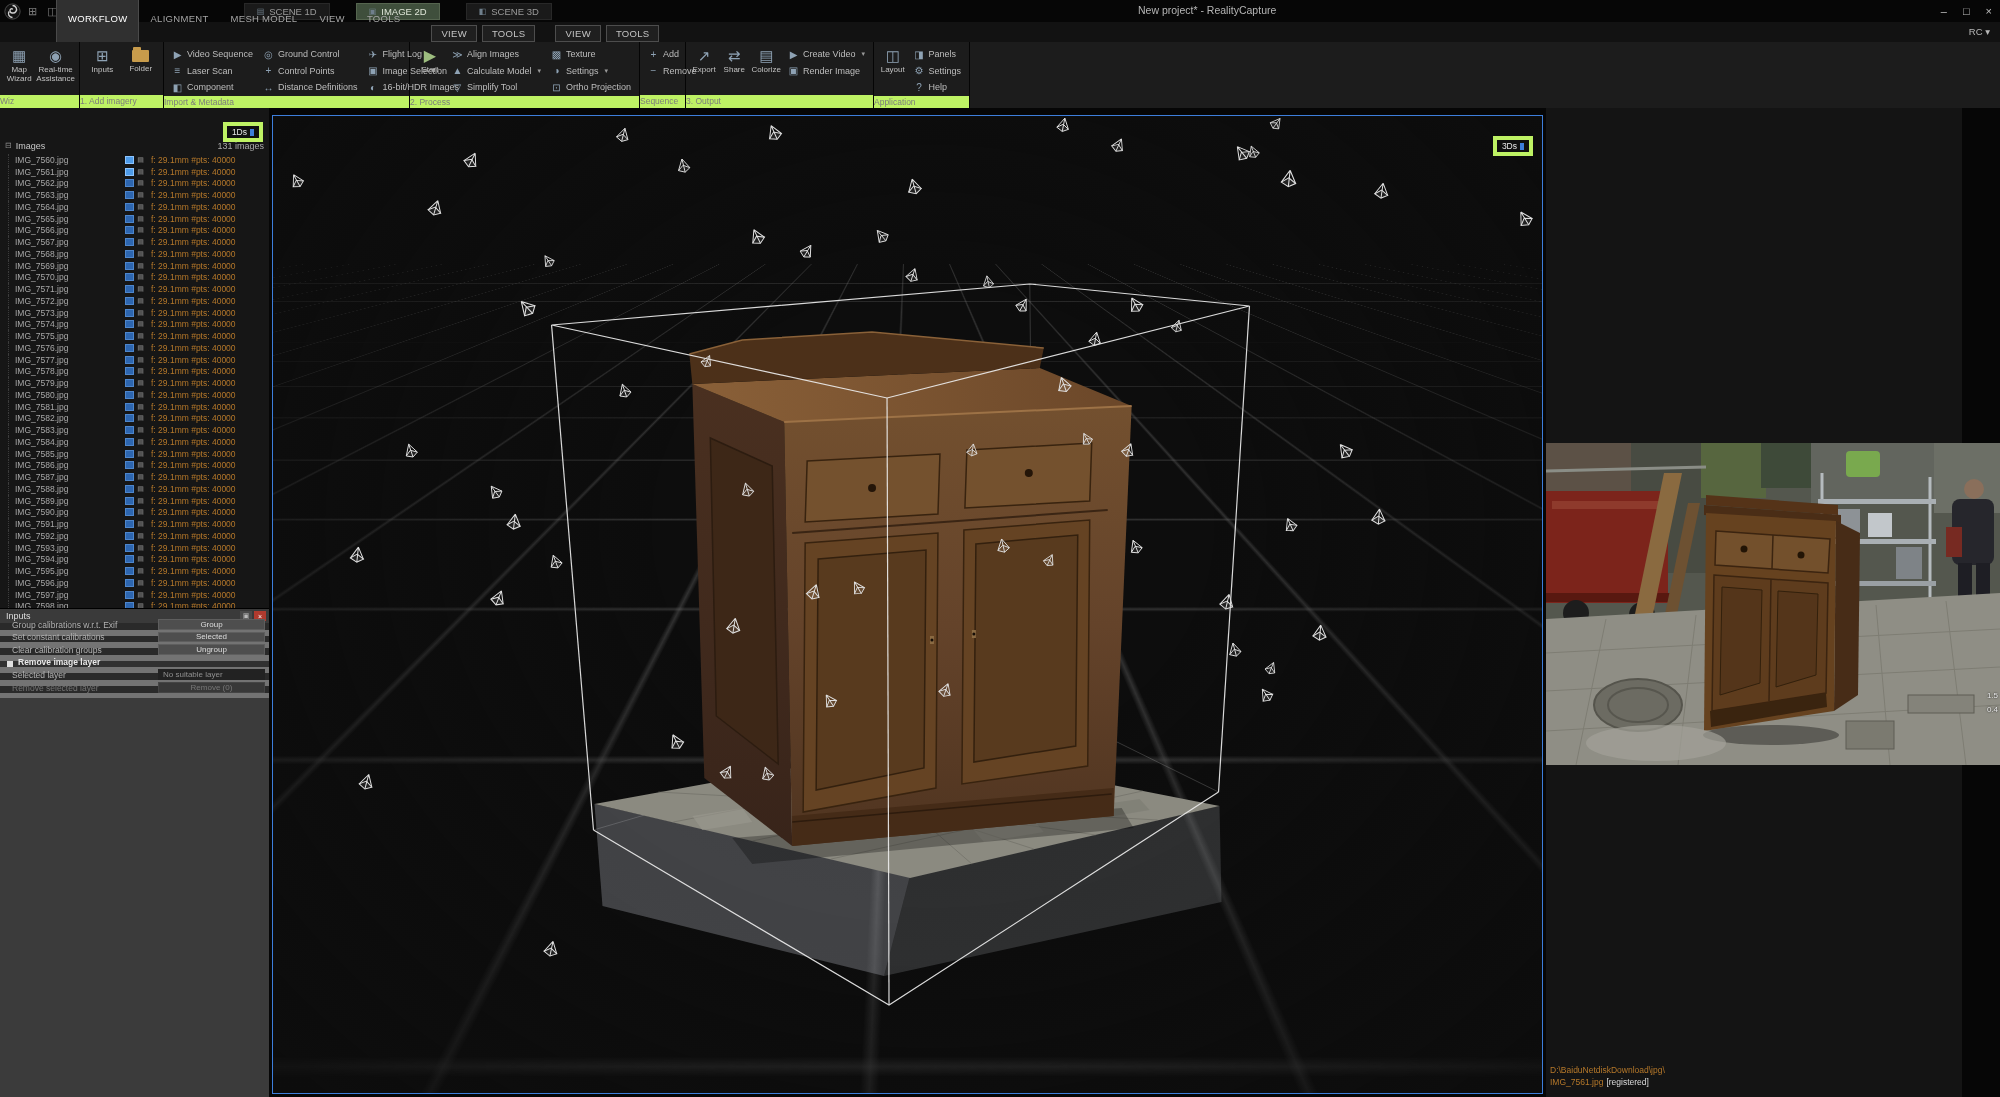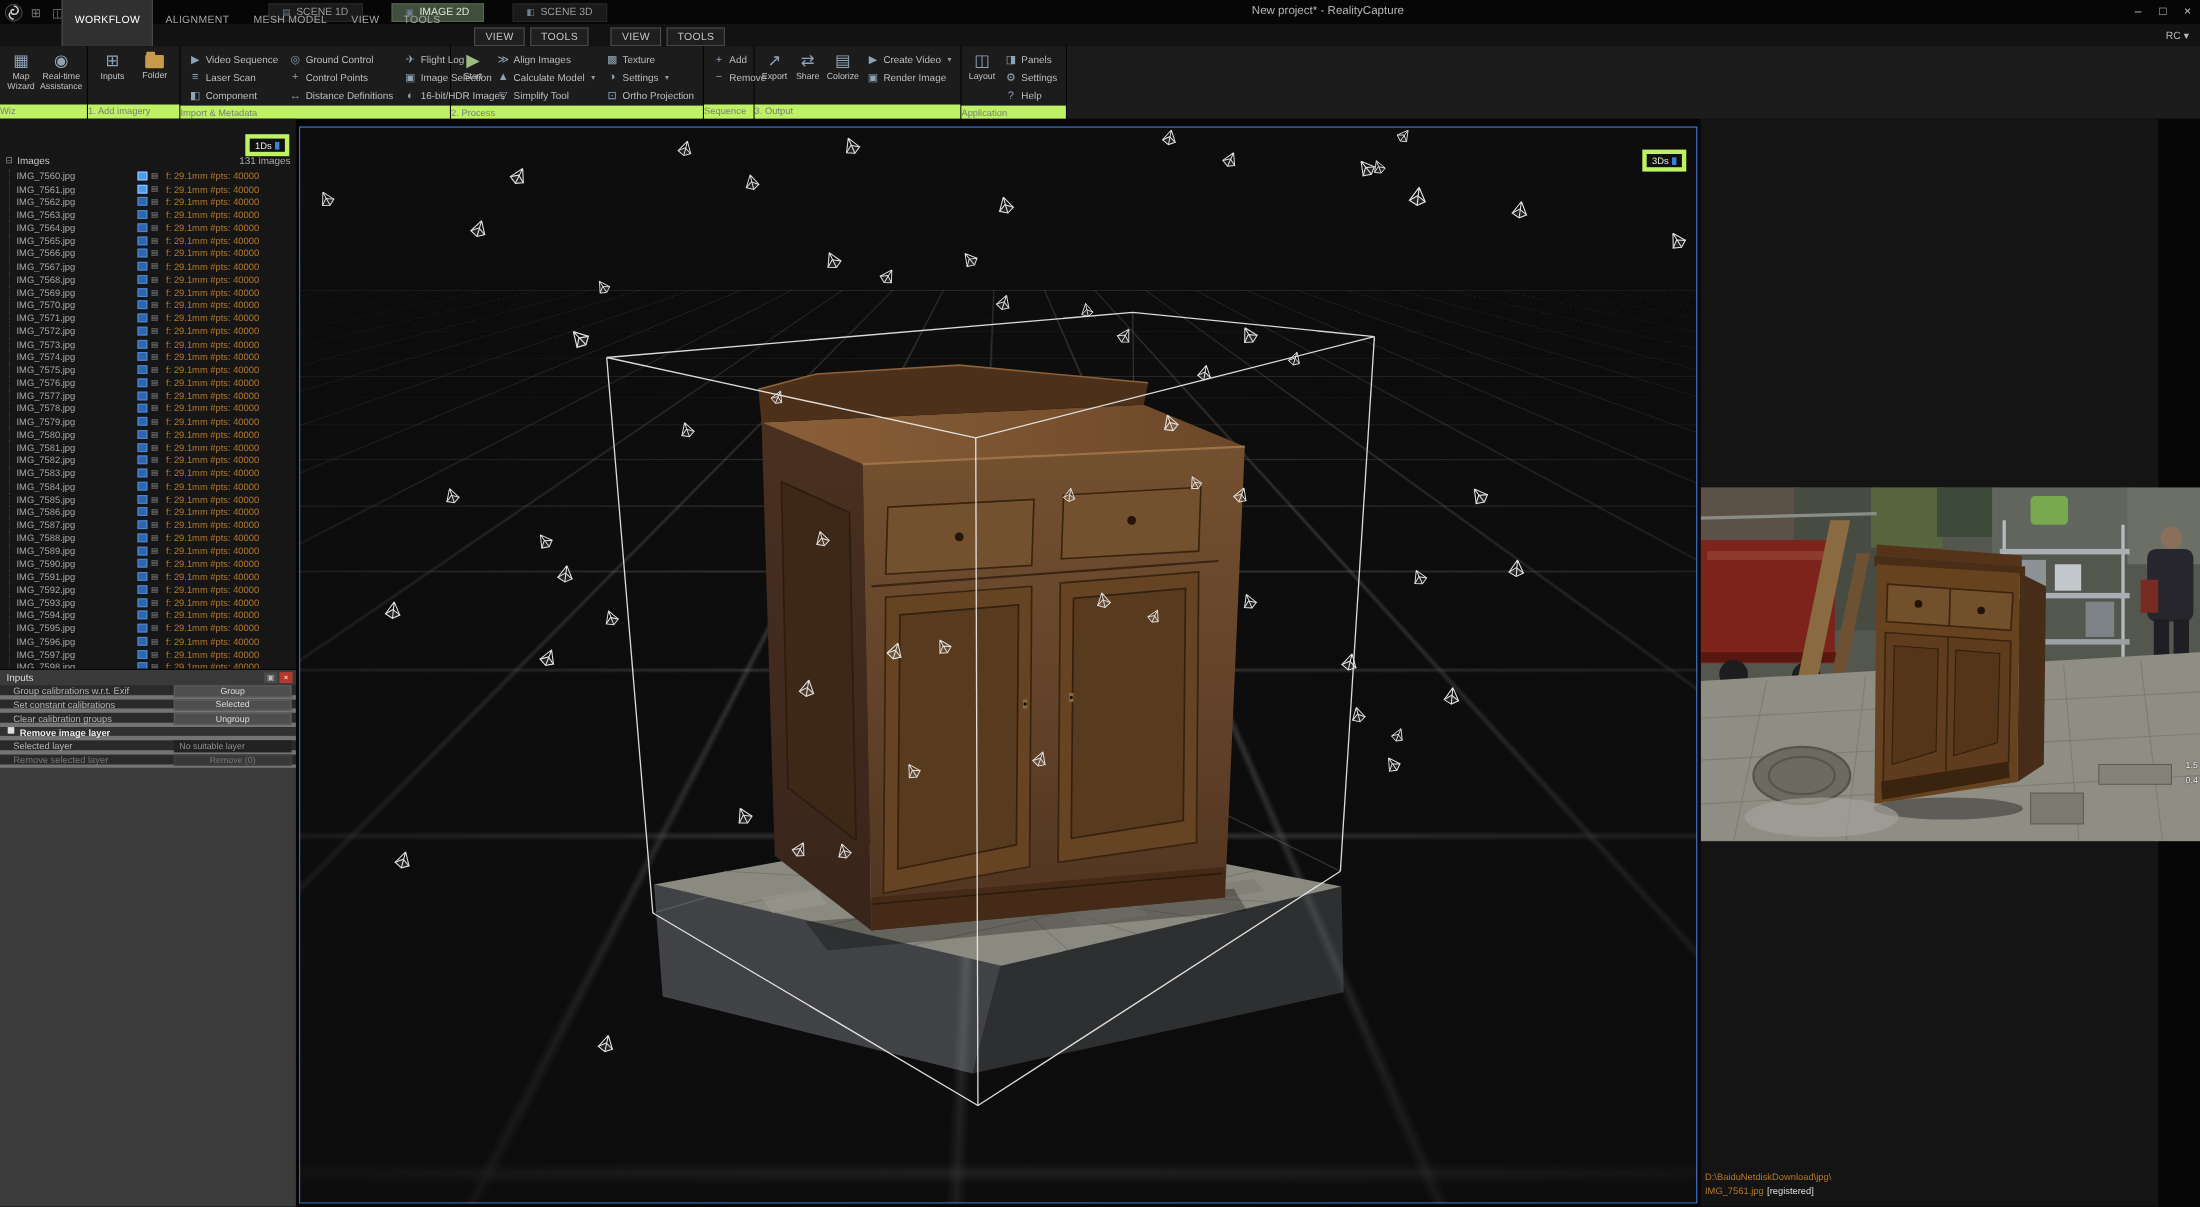--- a/index.html
+++ b/index.html
@@ -62,21 +62,21 @@
 .img-row.hl .chip.blue{background:#4e9be8;border-color:#8cc4ff}
 .chip.exif{color:#8a8a8a;font-size:7px}
 .img-meta{color:#b5782a;font-size:8.5px;margin-left:4px}
 
 
 .inputs-panel{position:absolute;top:500px;left:0;right:0;height:90px;background:#2a2a2a;border-top:1px solid #000}
 .ip-header{height:14px;background:#3a3a3a;display:flex;align-items:center;padding:0 3px 0 6px;font-size:9px;color:#dddddd}
 .ip-hicons{margin-left:auto;display:flex;gap:2px}
 .ip-hicon{width:12px;height:10px;font-size:7px;display:flex;align-items:center;justify-content:center;color:#bbb;background:#4a4a4a;cursor:default}
 .ip-hicon.close{background:#b03a2e;color:#fff}
-.ip-row{height:12.6px;display:flex;align-items:flex-start;font-size:8.5px;color:#b2b2b2;padding-left:12px;border-bottom:4px solid #737373}
+.ip-row{height:12.6px;display:flex;align-items:flex-end;font-size:8.5px;color:#b2b2b2;padding-left:12px;border-bottom:6px solid #737373}
 .ip-label{flex:1;white-space:nowrap;overflow:hidden}
 .ip-label.dim{color:#757575}
 .ip-action{width:107px;margin-right:4px;height:10.5px;display:flex;align-items:center;justify-content:center;font-size:8px;flex:none;cursor:default}
 .ip-action.button{background:#4e4e4e;border:1px solid #5e5e5e;color:#ddd}
 .ip-action.value{background:#222;color:#8f8f8f;justify-content:flex-start;padding-left:5px}
 .ip-action.button_disabled{background:#383838;border:1px solid #444;color:#777}
 .ip-row.section{background:#313131;color:#e9e9e9;font-weight:bold;padding-left:7px}
 .ip-row.section .bullet{width:6px;height:6px;background:#e0e0e0;margin-right:5px;flex:none}
 .left-filler{position:absolute;top:590px;left:0;right:0;bottom:0;background:#3b3b3b}
 

